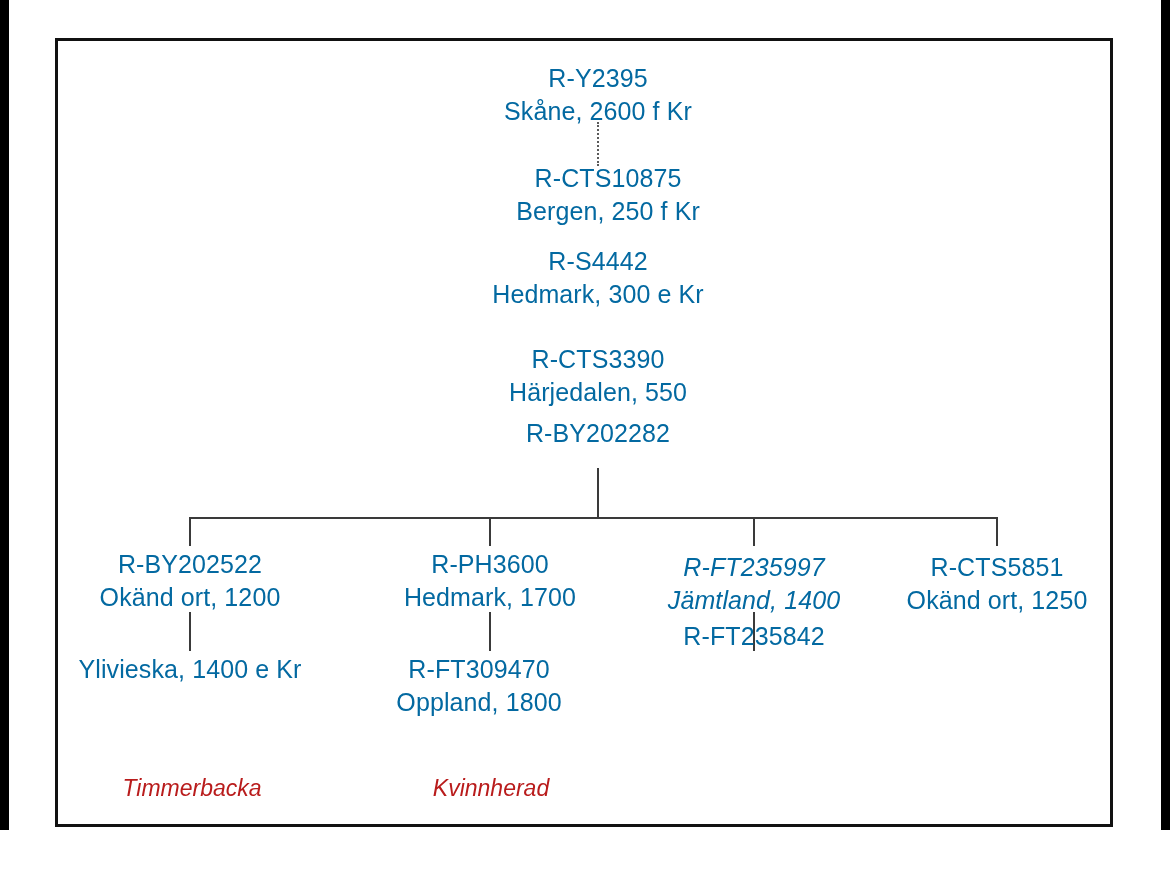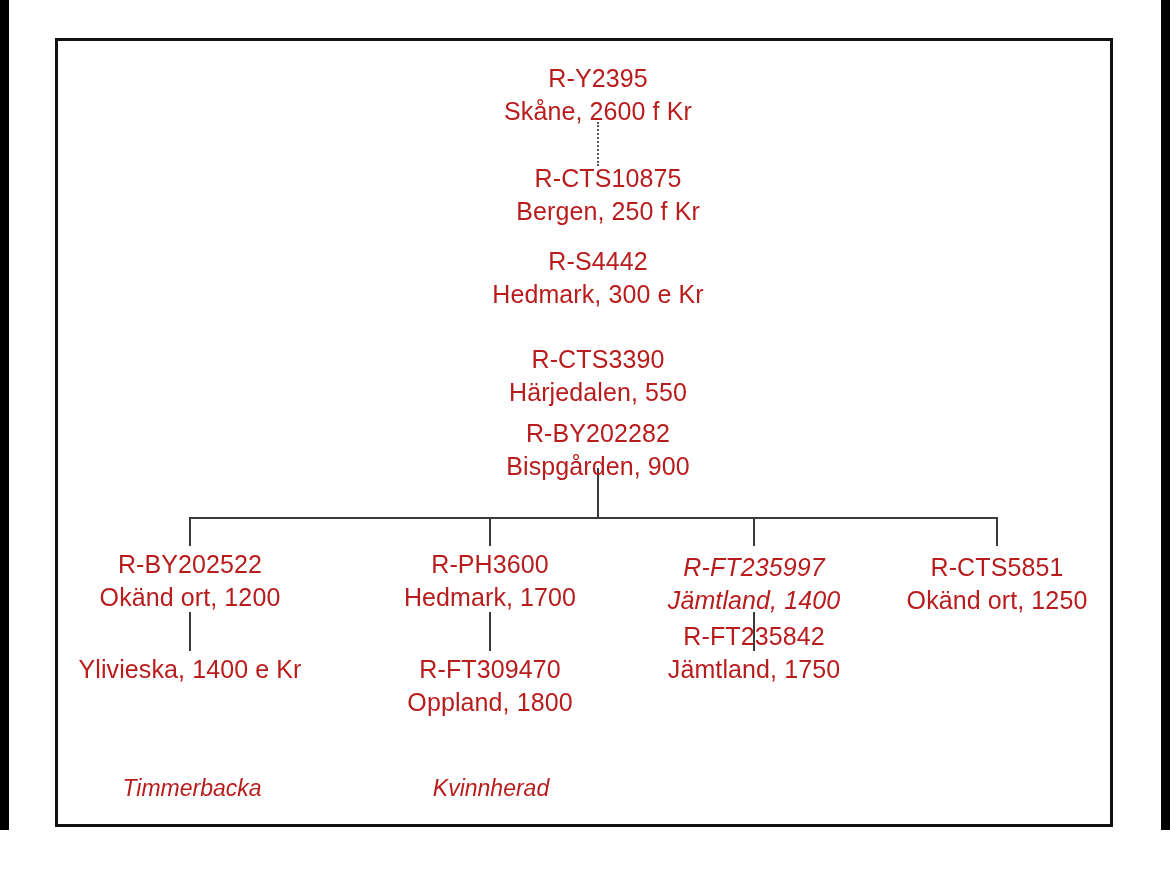--- a/index.html
+++ b/index.html
@@ -54,21 +54,21 @@
     text-align: center;
     transform: translateX(-50%);
     white-space: nowrap;
     line-height: 1.30;
   }
   .node .node-id,
   .node .node-loc {
     display: block;
     font-size: 25px;
     letter-spacing: 0.1px;
-    color: #b91c1c;
+    color: #0369a1;
   }
 
   
   .annotation {
     position: absolute;
     transform: translateX(-50%);
     white-space: nowrap;
     font-size: 23px;
     font-style: italic;
     color: #b91c1c;
@@ -133,21 +133,20 @@
     <span class="node-loc">Hedmark, 300 e Kr</span>
   </div>
 
   <div class="node" style="left:598px; top:343px;">
     <span class="node-id">R-CTS3390</span>
     <span class="node-loc">Härjedalen, 550</span>
   </div>
 
   <div class="node" style="left:598px; top:417px;">
     <span class="node-id">R-BY202282</span>
-    <span class="node-loc">Bispgården, 900</span>
   </div>
 
   <div class="node" style="left:190px; top:548px;">
     <span class="node-id">R-BY202522</span>
     <span class="node-loc">Okänd ort, 1200</span>
   </div>
 
   <div class="node" style="left:490px; top:548px;">
     <span class="node-id">R-PH3600</span>
     <span class="node-loc">Hedmark, 1700</span>
@@ -160,26 +159,25 @@
 
   <div class="node" style="left:997px; top:551px;">
     <span class="node-id">R-CTS5851</span>
     <span class="node-loc">Okänd ort, 1250</span>
   </div>
 
   <div class="node" style="left:190px; top:653px;">
     <span class="node-loc">Ylivieska, 1400 e Kr</span>
   </div>
 
-  <div class="node" style="left:490px; top:653px;">
+  <div class="node" style="left:479px; top:653px;">
     <span class="node-id">R-FT309470</span>
     <span class="node-loc">Oppland, 1800</span>
   </div>
 
   <div class="node" style="left:754px; top:620px;text-align:center;">
     <span class="node-id">R-FT235842</span>
-    <span class="node-loc">Jämtland, 1750</span>
   </div>
 
   <div class="annotation" style="left:192px; top:775px;">Timmerbacka</div>
   <div class="annotation" style="left:491px; top:775px;">Kvinnherad</div>
 
 </div>
 
 </body></html>

